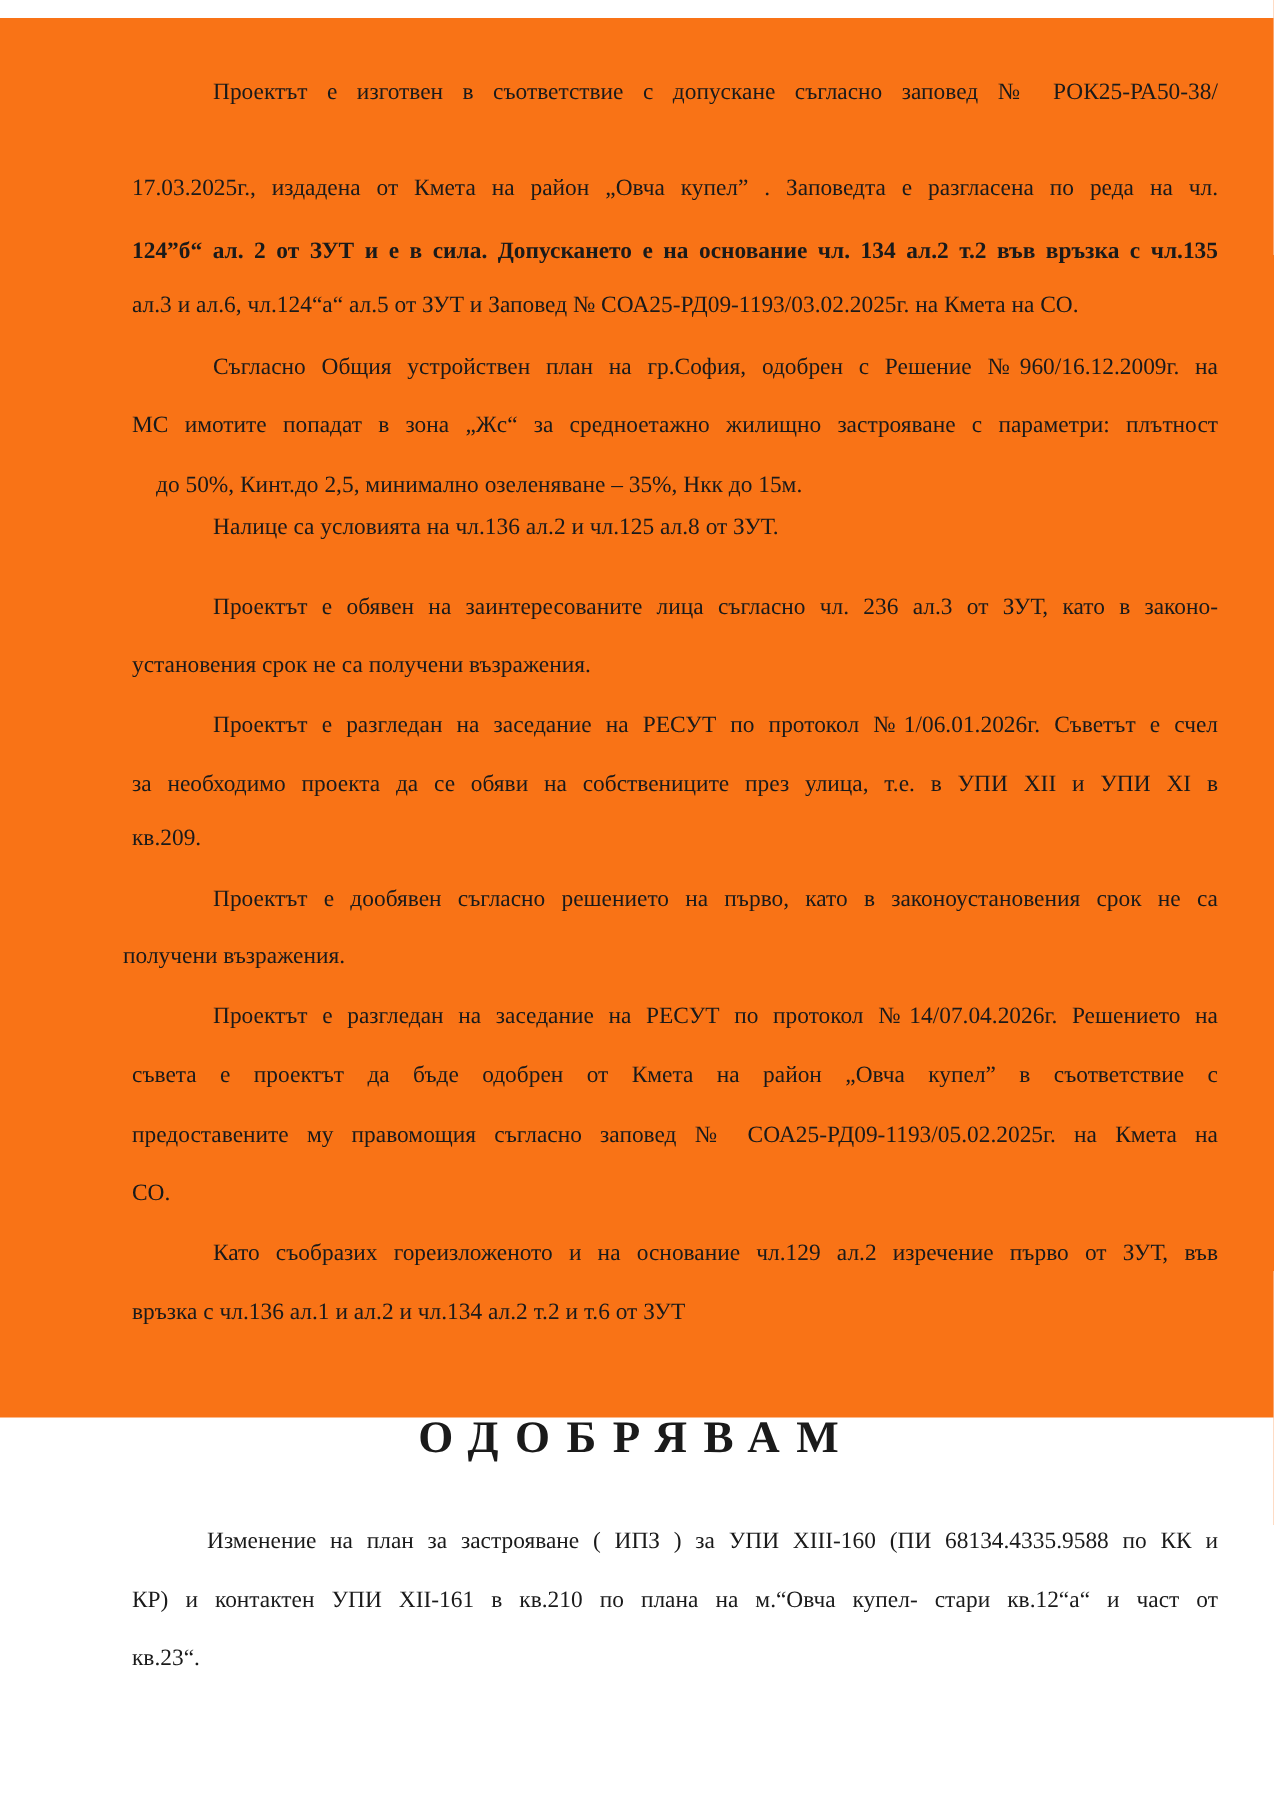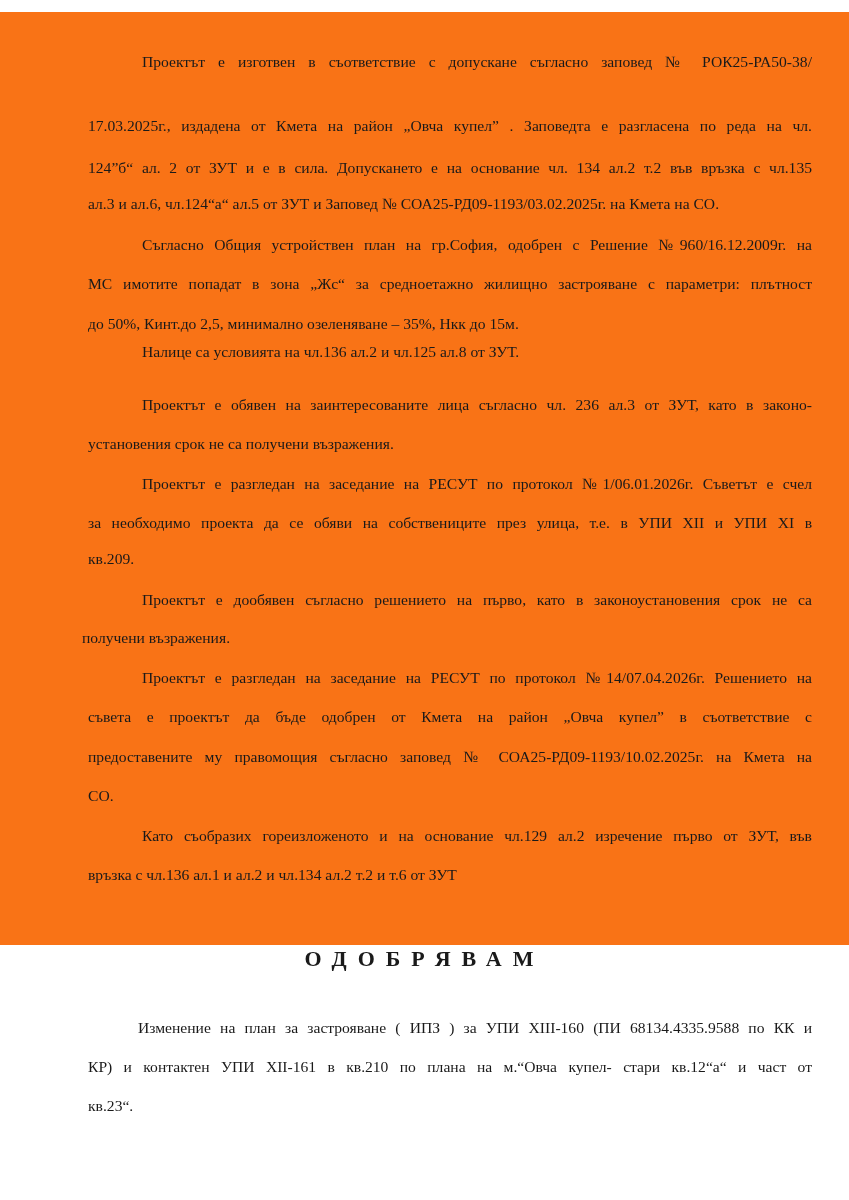--- a/index.html
+++ b/index.html
@@ -16,54 +16,54 @@
       position: absolute;
       white-space: nowrap;
       line-height: 20px;
     }
     .j { text-align: justify; text-align-last: justify; }
     .heading {
       position: absolute;
       left: 0; width: 849px; top: 930px;
       text-align: center;
       font-weight: bold;
-      font-size: 22px;
+      font-size: 30px;
       letter-spacing: 11px;
       line-height: 34px;
     }
   </style>
 </head>
 <body>
 
 <div class="page">
 
   <div class="line j" style="left:142px; width:670px; top:40px;">Проектът е изготвен в съответствие с допускане съгласно заповед № РОК25-РА50-38/</div>
   <div class="line j" style="left:88px; width:724px; top:104px;">17.03.2025г., издадена от Кмета на район „Овча купел” .  Заповедта е разгласена по реда на чл.</div>
-  <div class="line j" style="left:88px; width:724px; top:146px;">124”б“ ал. 2 от ЗУТ и е в сила. Допускането е на основание чл. 134 ал.2 т.2 във връзка с чл.135</div>
+  <div class="line j" style="left:88px; width:724px; top:146px;font-weight:bold;">124”б“ ал. 2 от ЗУТ и е в сила. Допускането е на основание чл. 134 ал.2 т.2 във връзка с чл.135</div>
   <div class="line" style="left:88px; top:182px;">ал.3 и ал.6, чл.124“а“  ал.5 от ЗУТ и Заповед № СОА25-РД09-1193/03.02.2025г. на Кмета на СО.</div>
 
   <div class="line j" style="left:142px; width:670px; top:223px;">Съгласно Общия устройствен план на гр.София, одобрен с Решение №960/16.12.2009г. на</div>
   <div class="line j" style="left:88px; width:724px; top:262px;">МС имотите  попадат в зона „Жс“ за средноетажно жилищно застрояване с параметри:  плътност</div>
-  <div class="line" style="left:88px; top:302px;">до 50%, Кинт.до 2,5, минимално озеленяване – 35%, Нкк до 15м.</div>
+  <div class="line" style="left:104px; top:302px;">до 50%, Кинт.до 2,5, минимално озеленяване – 35%, Нкк до 15м.</div>
 
   <div class="line" style="left:142px; top:330px;">Налице са условията на чл.136  ал.2 и чл.125  ал.8 от ЗУТ.</div>
 
   <div class="line j" style="left:142px; width:670px; top:383px;">Проектът е обявен на заинтересованите лица съгласно чл. 236 ал.3 от ЗУТ, като в законо-</div>
   <div class="line" style="left:88px; top:422px;">установения  срок не са получени възражения.</div>
 
   <div class="line j" style="left:142px; width:670px; top:462px;">Проектът е разгледан на заседание на РЕСУТ по протокол №1/06.01.2026г. Съветът е счел</div>
   <div class="line j" style="left:88px; width:724px; top:501px;">за необходимо проекта да се обяви на собствениците през улица, т.е. в УПИ XII и УПИ  XI в</div>
   <div class="line" style="left:88px; top:537px;">кв.209.</div>
 
   <div class="line j" style="left:142px; width:670px; top:578px;">Проектът е дообявен съгласно решението на първо,  като в законоустановения  срок не са</div>
   <div class="line" style="left:82px; top:616px;">получени възражения.</div>
 
   <div class="line j" style="left:142px; width:670px; top:656px;">Проектът е разгледан на заседание на РЕСУТ по протокол №14/07.04.2026г. Решението на</div>
   <div class="line j" style="left:88px; width:724px; top:695px;">съвета е   проектът   да бъде одобрен от Кмета на район „Овча купел” в съответствие с</div>
-  <div class="line j" style="left:88px; width:724px; top:735px;">предоставените му правомощия съгласно заповед № СОА25-РД09-1193/10.02.2025г. на Кмета на</div>
+  <div class="line j" style="left:88px; width:724px; top:735px;">предоставените му правомощия съгласно заповед № СОА25-РД09-1193/05.02.2025г. на Кмета на</div>
   <div class="line" style="left:88px; top:774px;">СО.</div>
 
   <div class="line j" style="left:142px; width:670px; top:814px;">Като съобразих гореизложеното и на основание чл.129 ал.2 изречение първо от ЗУТ, във</div>
   <div class="line" style="left:88px; top:853px;">връзка с чл.136 ал.1 и ал.2 и чл.134 ал.2 т.2 и т.6 от ЗУТ</div>
 
   <div class="heading">ОДОБРЯВАМ</div>
 
   <div class="line j" style="left:138px; width:674px; top:1006px;">Изменение на план за застрояване ( ИПЗ ) за УПИ XIII-160 (ПИ 68134.4335.9588 по КК и</div>
   <div class="line j" style="left:88px; width:724px; top:1045px;">КР)  и контактен УПИ XII-161   в кв.210   по плана на м.“Овча купел- стари кв.12“а“ и част от</div>
   <div class="line" style="left:88px; top:1084px;text-align:center;">кв.23“.</div>

